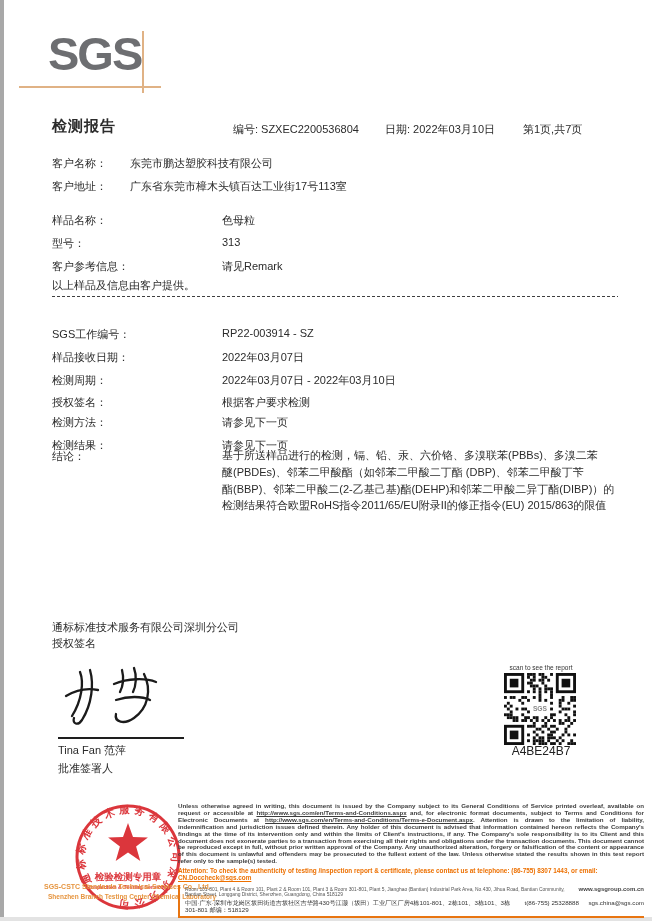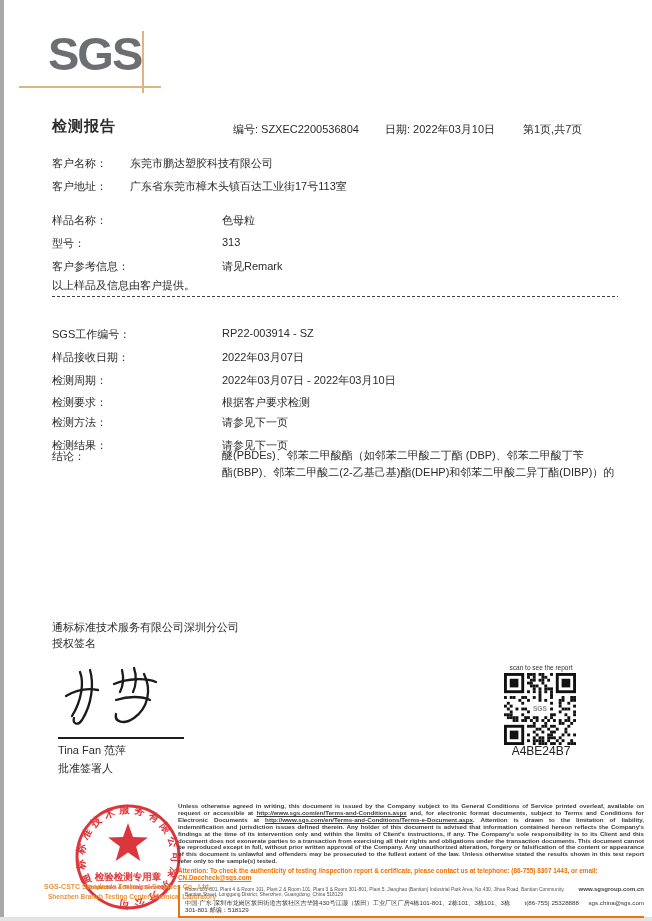--- a/index.html
+++ b/index.html
@@ -113,36 +113,38 @@
   </div>
   <div class="row" style="left:52px;top:350px;">
     <span>样品接收日期：</span>
     <span class="val v222">2022年03月07日</span>
   </div>
   <div class="row" style="left:52px;top:373px;">
     <span>检测周期：</span>
     <span class="val v222">2022年03月07日 - 2022年03月10日</span>
   </div>
   <div class="row" style="left:52px;top:395px;">
-    <span>检测要求：</span>
+    <span>授权签名：</span>
     <span class="val v222">根据客户要求检测</span>
   </div>
   <div class="row" style="left:52px;top:415px;">
     <span>检测方法：</span>
     <span class="val v222">请参见下一页</span>
   </div>
   <div class="row" style="left:52px;top:438px;">
     <span>检测结果：</span>
     <span class="val v222">请参见下一页</span>
   </div>
 
   <div class="row" style="left:52px;top:449px;">结论：</div>
   <div class="conclusion">
+    <div>基于所送样品进行的检测，镉、铅、汞、六价铬、多溴联苯(PBBs)、多溴二苯</div>
     <div>醚(PBDEs)、邻苯二甲酸酯（如邻苯二甲酸二丁酯 (DBP)、邻苯二甲酸丁苄</div>
     <div>酯(BBP)、邻苯二甲酸二(2-乙基己基)酯(DEHP)和邻苯二甲酸二异丁酯(DIBP)）的</div>
+    <div>检测结果符合欧盟RoHS指令2011/65/EU附录II的修正指令(EU) 2015/863的限值</div>
   </div>
 
   <div class="sig-company">通标标准技术服务有限公司深圳分公司</div>
   <div class="sig-auth">授权签名</div>
   <svg class="sig-svg" width="130" height="75" viewBox="0 0 130 75">
     <g stroke="#1b1b1b" stroke-width="2.3" fill="none" stroke-linecap="round">
       <path d="M8,36 C18,30 30,28 40,30"></path>
       <path d="M22,12 C26,22 24,40 14,56"></path>
       <path d="M32,10 C36,24 34,44 24,60 C20,66 14,64 16,58"></path>
       <path d="M56,24 C70,18 88,18 98,22"></path>

